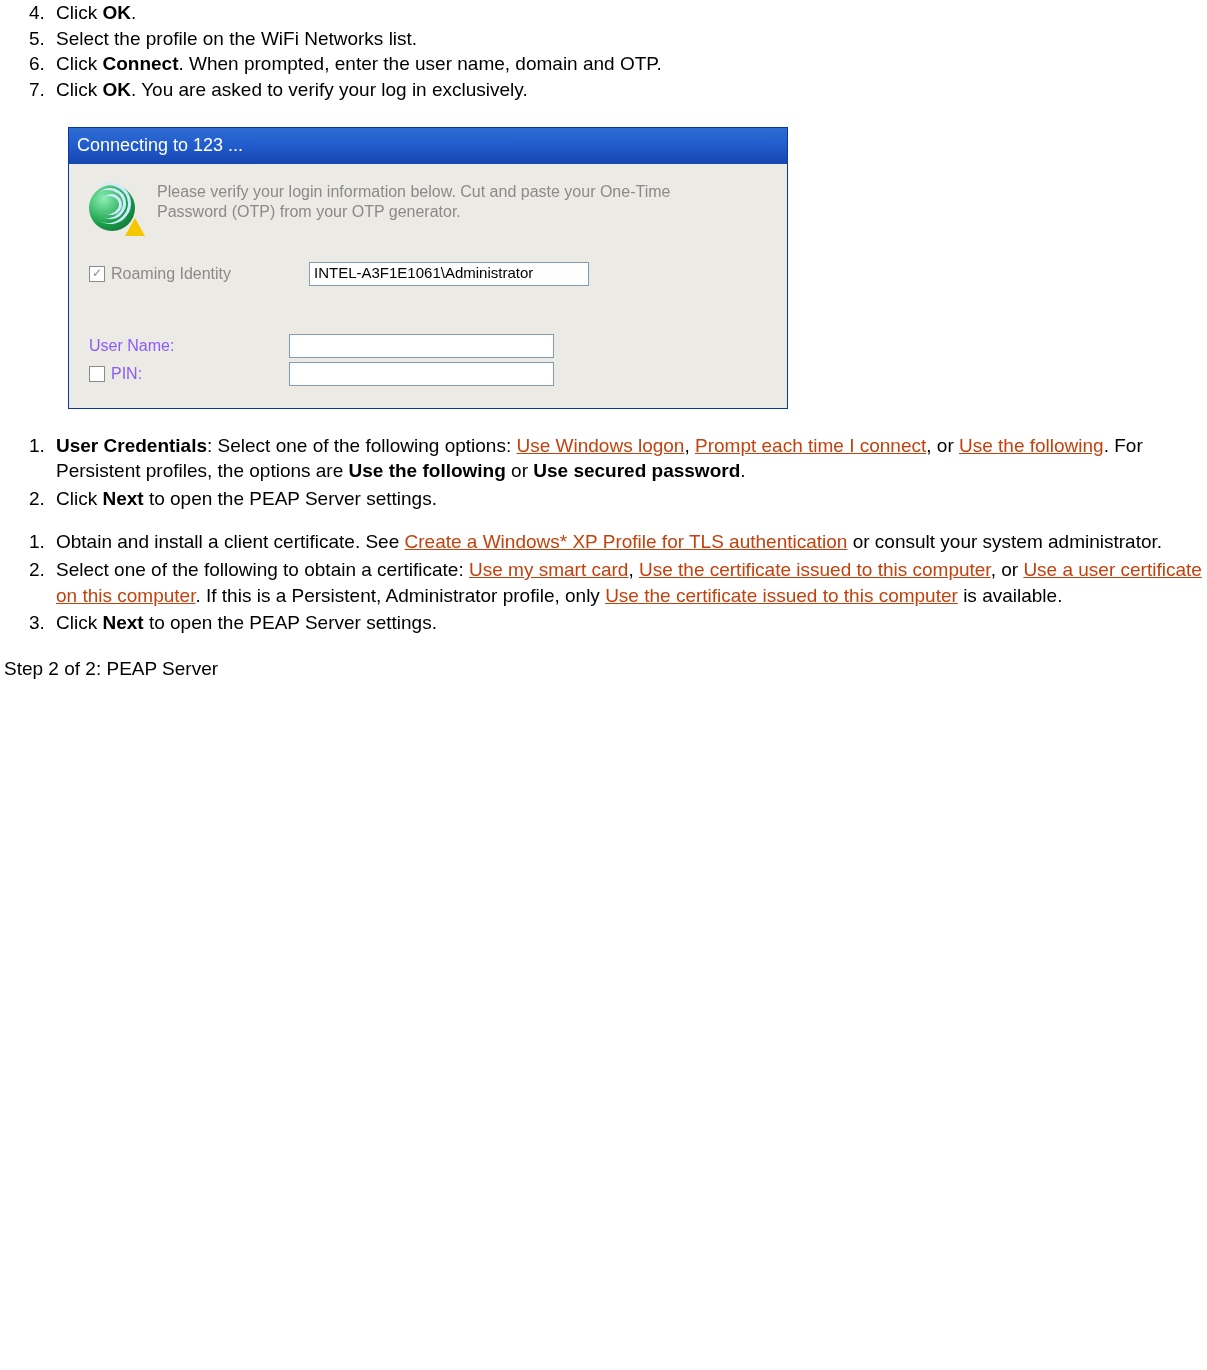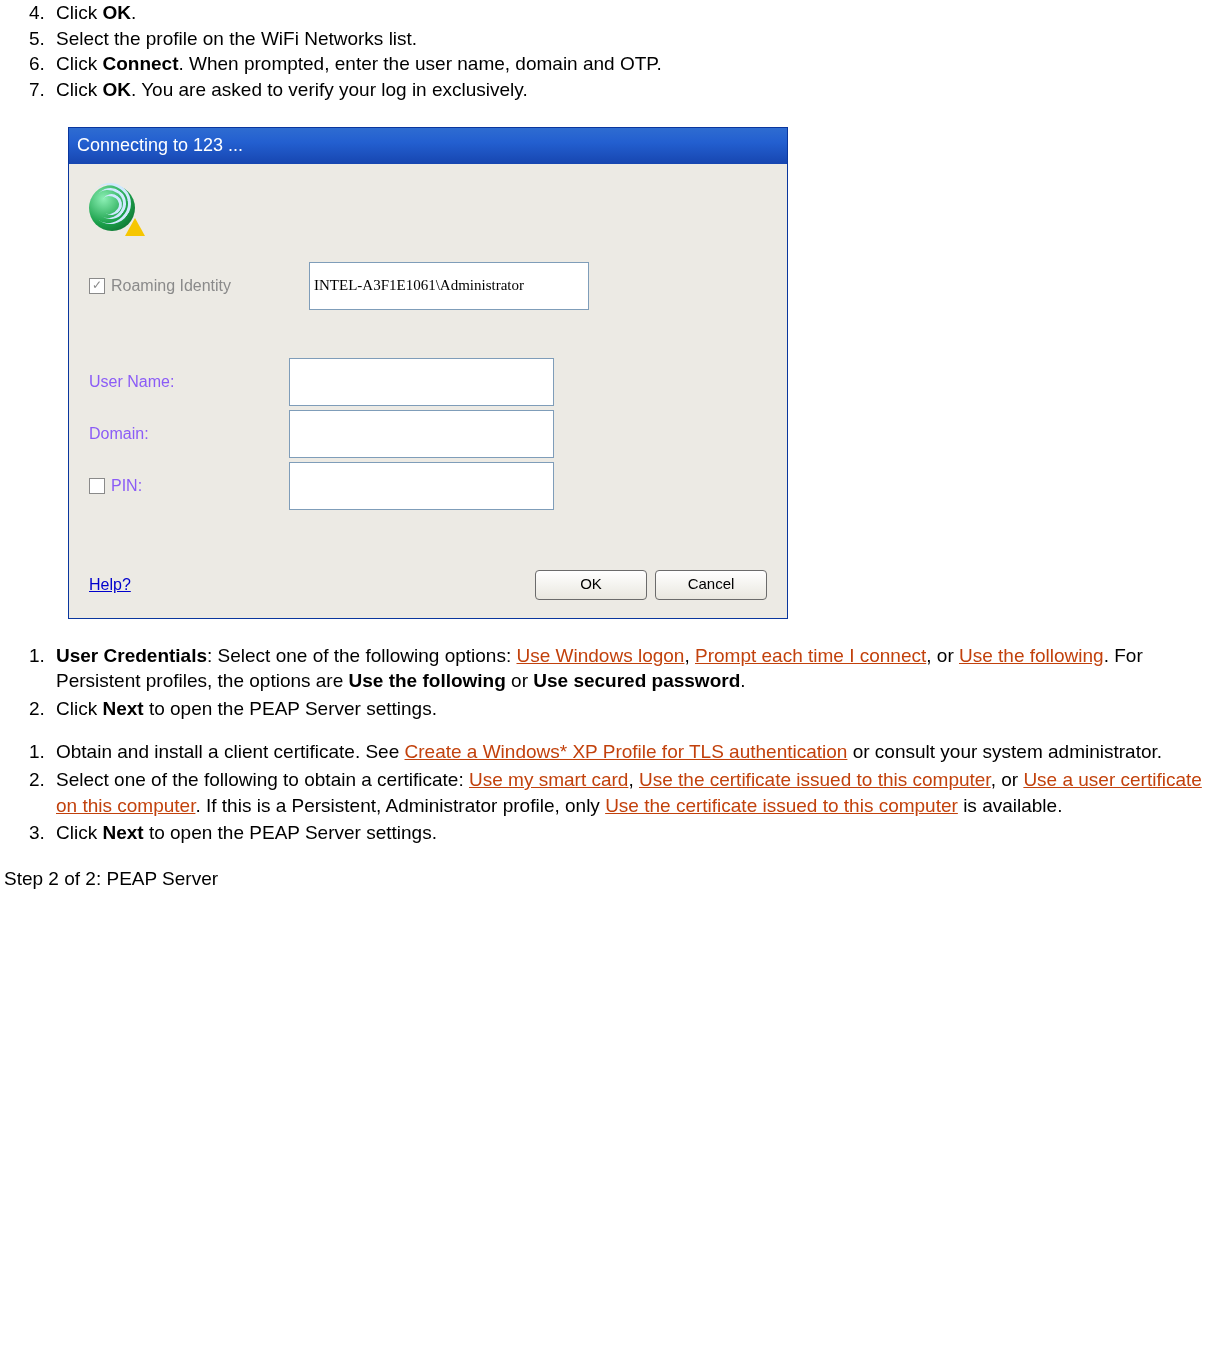--- a/index.html
+++ b/index.html
@@ -83,22 +83,22 @@
     color:#8a8a8a; font-size:16px; line-height:1.3; max-width:560px;
   }
   .form-row { display:flex; align-items:center; margin:4px 0; }
   .form-label { width:200px; color:#8a8a8a; display:flex; align-items:center; gap:6px; }
   .form-label.dark { color:#8b5cf6; }
   .checkbox {
     width:14px;height:14px;border:1px solid #8a8a8a;display:inline-flex;align-items:center;justify-content:center;
     font-size:12px;color:#8a8a8a;background:#fff;
   }
   .input-box {
-    width:270px;height:22px;border:1px solid #7f9db9;background:#fff;padding:12px 4px;
-    font-family:Liberation Serif, serif;font-size:15px;color:#000;display:flex;align-items:center;
+    width:270px;height:22px;border:1px solid #7f9db9;background:#fff;padding:0 4px;
+    font-family:Liberation Sans, sans-serif;font-size:15px;color:#000;display:flex;align-items:center;
   }
   .narrow .input-box{width:255px;}
   .gap { height:40px; }
   .btn-row { display:flex; align-items:center; margin-top:60px; }
   .help-link { color:#0000cc; text-decoration:underline; font-size:16px; }
   .spacer { flex:1; }
   .btn {
     width:110px;height:28px;border:1px solid #6b6b6b;border-radius:4px;
     background:linear-gradient(to bottom,#ffffff,#e9e7df);
     display:flex;align-items:center;justify-content:center;font-size:15px;color:#000;margin-left:8px;
@@ -131,61 +131,48 @@
       </div>
       <div class="dialog-body">
         <div class="top-row">
           <div class="wifi-icon">
             <div class="ball"></div>
             <div class="arc1"></div>
               <div class="arc2"></div>
               <div class="arc3"></div>
             <div class="warn"></div>
           </div>
+          <div class="top-msg">Please verify your login information below. Cut and paste your One-Time Password (OTP) from your OTP generator.</div>
         </div>
 
         <div class="form-row">
           <div class="form-label">
             <span class="checkbox">✓</span>
             <span>Roaming Identity</span>
           </div>
           <div style="width:20px;"></div>
           <div class="input-box">
             <span>INTEL-A3F1E1061\Administrator</span>
           </div>
         </div>
 
         <div class="gap"></div>
 
         <div class="form-row narrow">
           <div class="form-label dark">User Name:</div>
           <div class="input-box"></div>
         </div>
         <div class="form-row narrow">
-          <div class="form-label dark">Domain:</div>
-          <div class="input-box"></div>
-        </div>
-        <div class="form-row narrow">
           <div class="form-label dark">
             <span class="checkbox"></span>
             <span>PIN:</span>
           </div>
           <div class="input-box"></div>
         </div>
 
-        <div class="btn-row">
-          <span class="help-link">Help?</span>
-          <div class="spacer"></div>
-          <div class="btn">
-              <span>OK</span>
-            </div>
-          <div class="btn">
-              <span>Cancel</span>
-            </div>
-        </div>
       </div>
     </div>
   </div>
 
 
   <ol class="sub-list">
     <li>
       <strong>User Credentials</strong><span>: Select one of the following options: </span><a class="link">Use Windows logon</a><span>, </span><a class="link">Prompt each time I connect</a><span>, or </span><a class="link">Use the following</a><span>. For Persistent profiles, the options are </span><strong>Use the following</strong><span> or </span><strong>Use secured password</strong><span>.</span>
     </li>
     <li>

